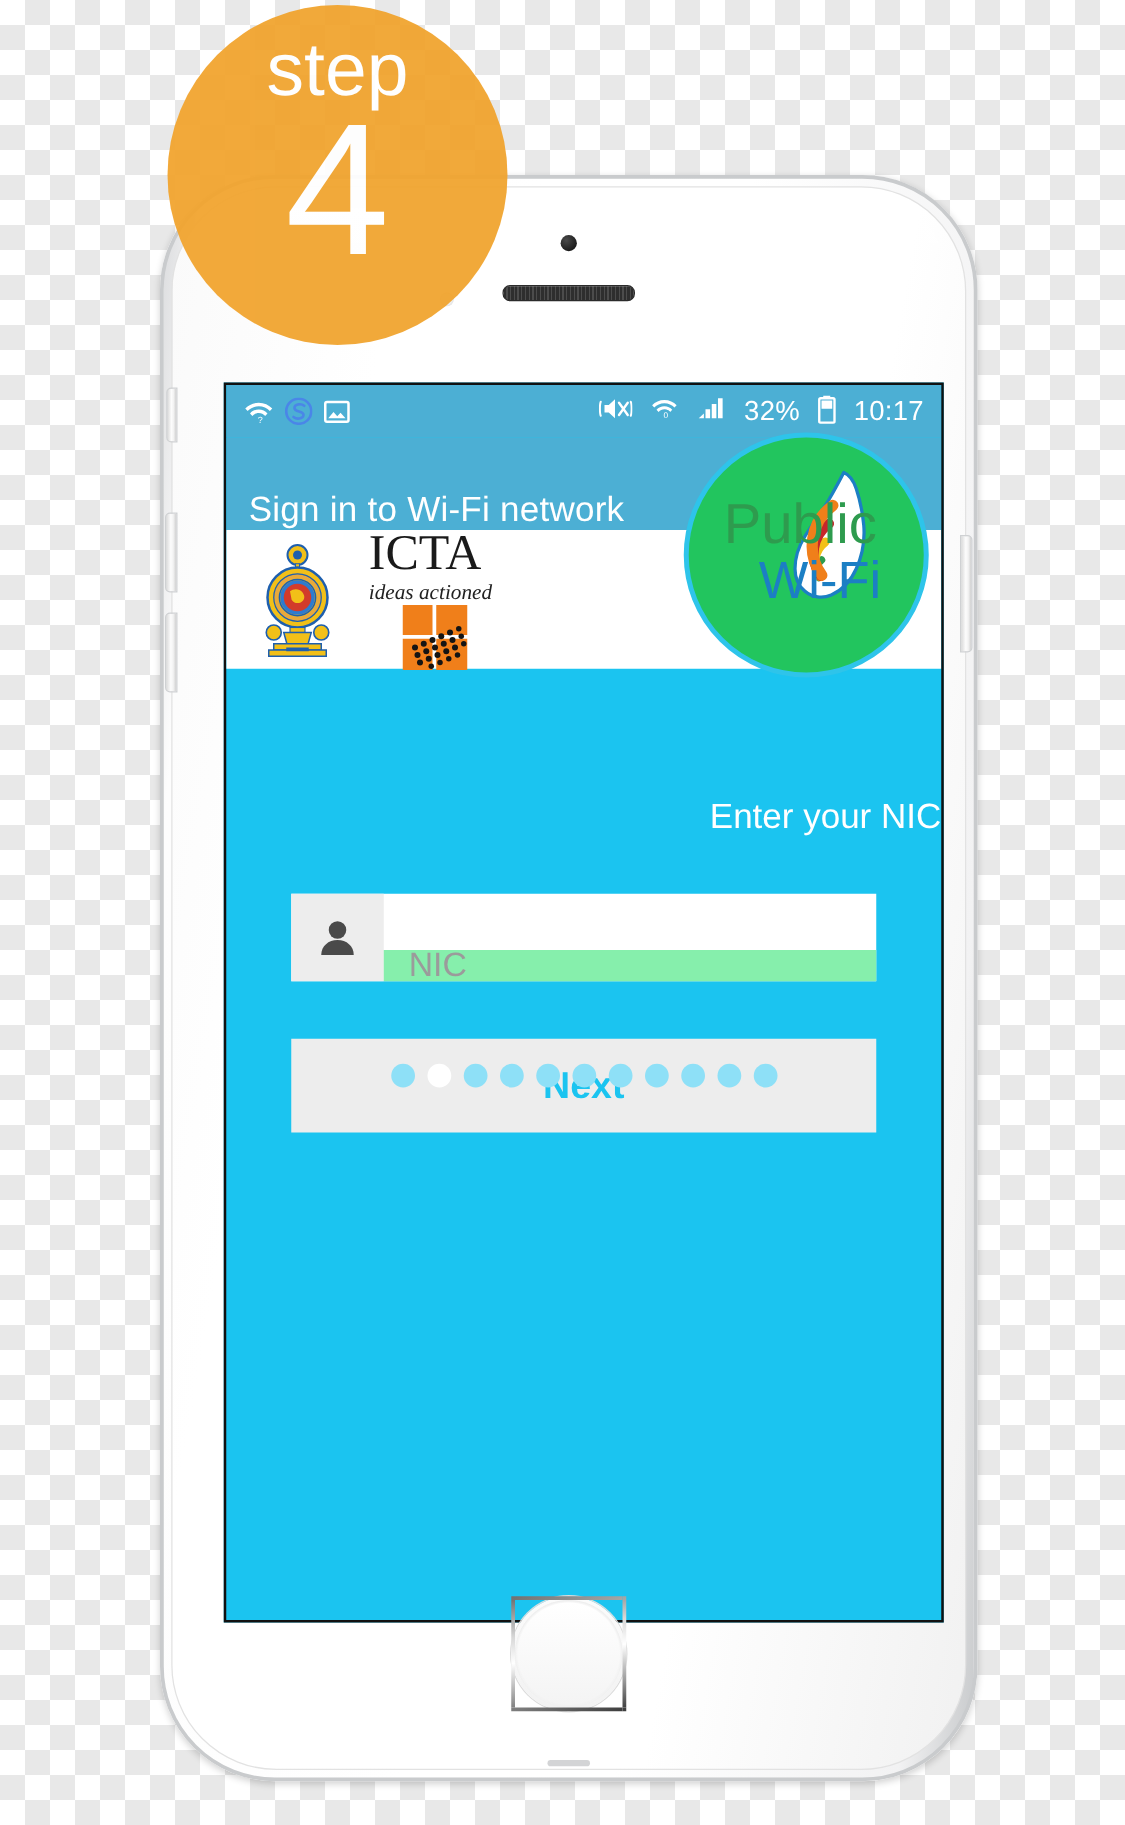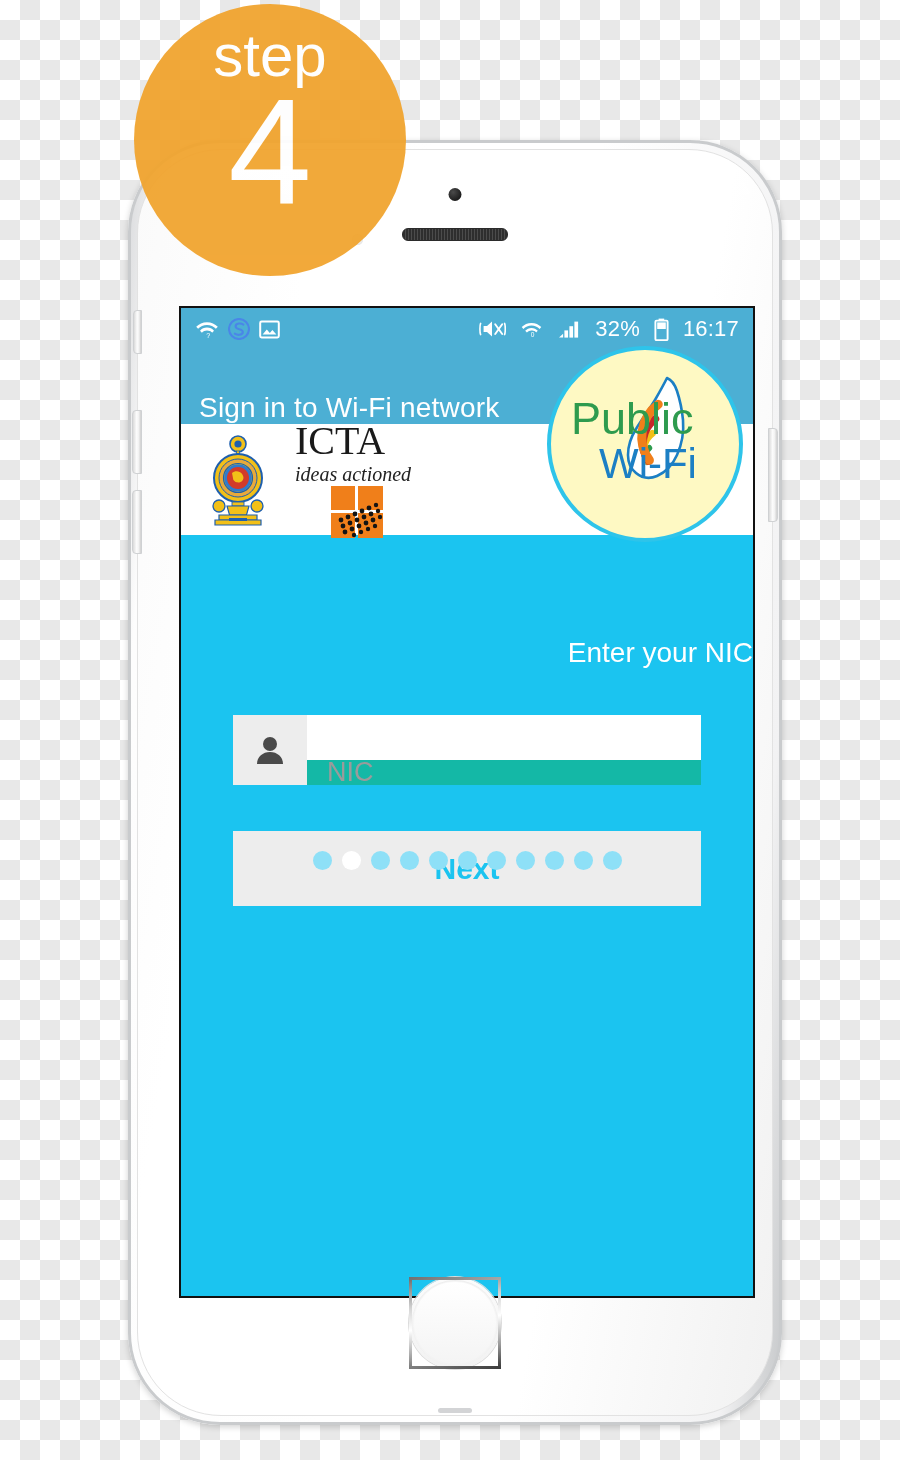--- a/index.html
+++ b/index.html
@@ -113,21 +113,21 @@
 
   
   #status-bar {
     height: 42px;
     background: #4CAFD4;
     display: flex; align-items: center;
     padding: 0 14px;
     color: #ffffff;
   }
   .sb-left  { display: flex; align-items: center; gap: 9px; }
-  .sb-right { display: flex; align-items: center; gap: 14px; margin-left: auto; }
+  .sb-right { display: flex; align-items: flex-start; gap: 14px; margin-left: auto; }
   .sb-text  { font-size: 22px; letter-spacing: 0.2px; color:#fff; }
   .sb-ico   { display: block; }
 
   
   #app-bar {
     height: 74px;
     background: #4CAFD4;
     display: flex; align-items: flex-end;
     padding: 0 18px;
   }
@@ -149,34 +149,35 @@
   }
   #gov-emblem { width: 66px; height: 96px; flex: 0 0 auto; }
   #icta-logo  { margin-left: 24px; display: flex; align-items: center; flex-direction: column; }
   #icta-text  { display: flex; flex-direction: column; }
   .icta-name {
     font-family: "Liberation Serif", serif;
     font-size: 40px; line-height: 0.95; color: #1a1a1a; letter-spacing: 0px;
   }
   .icta-tag {
     font-family: "Liberation Serif", serif;
-    font-style: italic; font-size: 20px; color: #222; margin-top: 3px;
+    font-style: italic; font-size: 17px; color: #222; margin-top: 3px;
   }
   #icta-mark { margin-left: 7px; }
 
   
   #pw-logo {
     position: absolute;
     right: 10px; top: 38px;
     width: 188px; height: 188px;
     border-radius: 50%;
-    background: #fef9c3;
+    background: #22c55e;
     border: 4px solid #2ec4ea;
     z-index: 5;
     overflow: hidden;
+    text-align: right;
   }
 
   
   #content { position: relative; padding-top: 102px; }
   #headline {
     text-align: right;
     color: #ffffff;
     font-size: 28px;
     font-weight: 400;
   }
@@ -189,21 +190,21 @@
   }
   #nic-icon-box {
     width: 74px;
     background: #ededed;
     display: flex; align-items: center; justify-content: center;
     flex: 0 0 auto;
   }
   #nic-input {
     flex: 1 1 auto;
     border: 0; outline: 0;
-    background: #14b8a6;
+    background: #86efac;
     font-family: "Liberation Sans", sans-serif;
     font-size: 27px;
     color: #4a4a4a;
     padding: 0 20px;
     margin-top: 45px;
   }
   #nic-input::placeholder { color: #9b9b9b; }
 
   #next-button {
     display: block;
@@ -299,21 +300,21 @@
             <rect x="7.4" y="11.4" width="3.7" height="7.2" fill="#fff"></rect>
             <rect x="12.4" y="7.2" width="3.7" height="11.4" fill="#fff"></rect>
             <rect x="17.4" y="2.6" width="3.7" height="16" fill="#fff"></rect>
           </svg>
           <span class="sb-text">32%</span>
           <svg class="sb-ico" width="15" height="23" viewBox="0 0 15 23">
             <rect x="4.6" y="0.6" width="5.6" height="2.3" fill="#fff"></rect>
             <rect x="1.4" y="2.6" width="12.2" height="19.6" rx="1.2" fill="none" stroke="#fff" stroke-width="1.9"></rect>
             <rect x="3.2" y="4.4" width="8.6" height="6.6" fill="#fff"></rect>
           </svg>
-          <span class="sb-text">16:17</span>
+          <span class="sb-text">10:17</span>
         </div>
       </div>
 
       <div id="app-bar">
         <span id="app-title">Sign in to Wi-Fi network</span>
         <span id="more-button">MORE</span>
       </div>
 
       <div id="logo-band">
 

